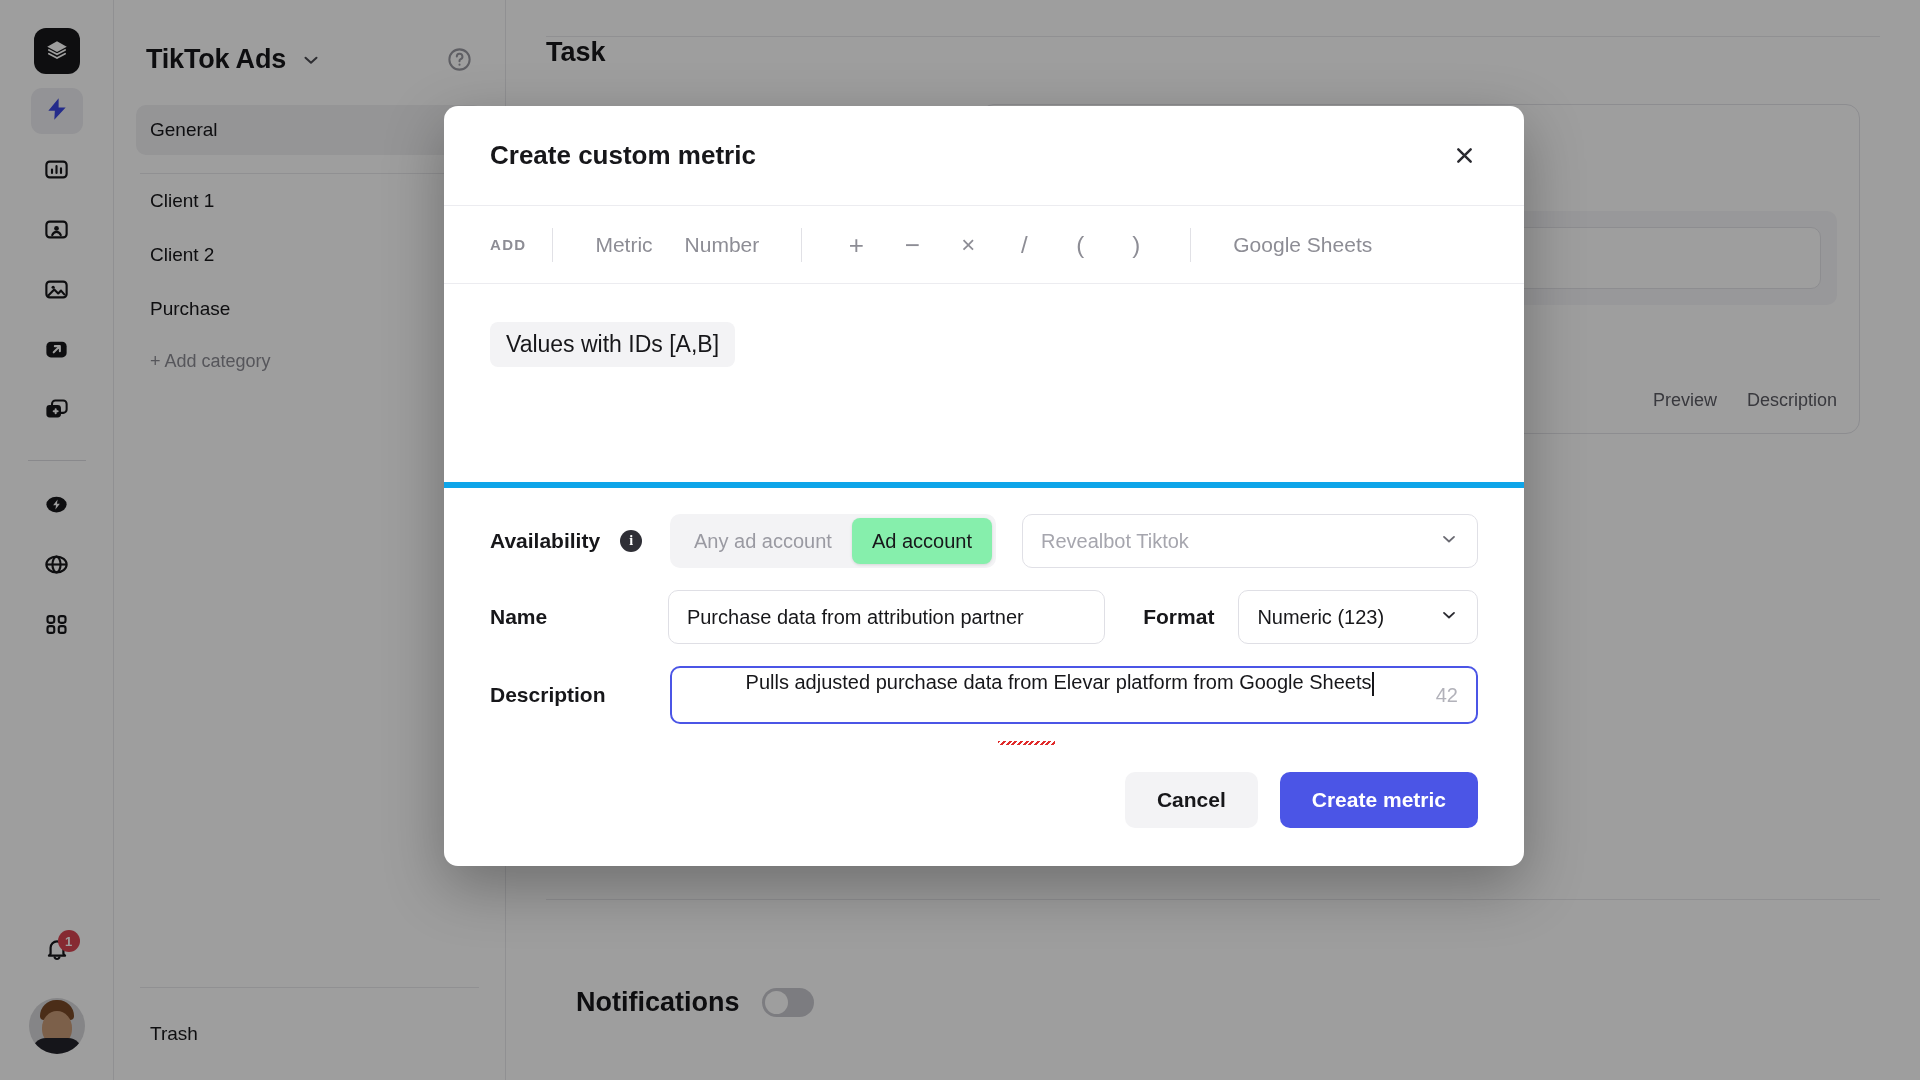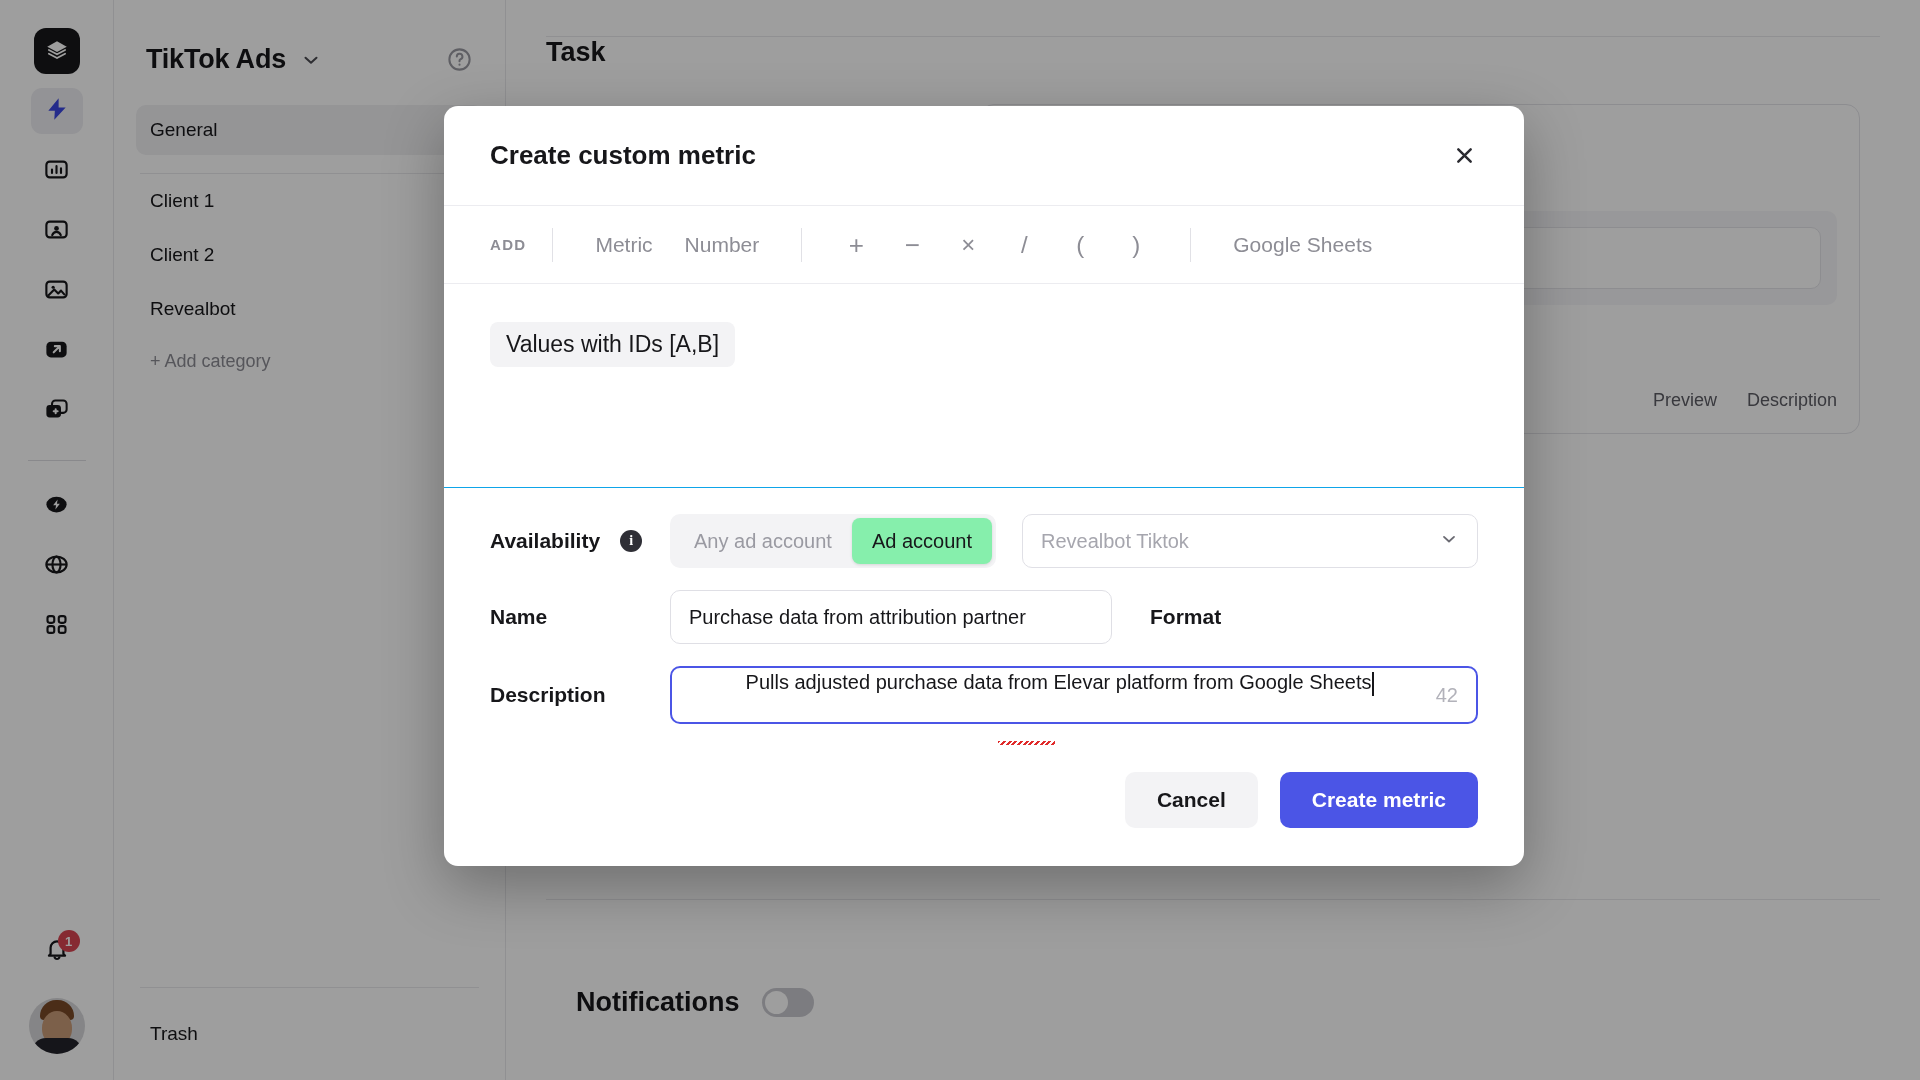--- a/index.html
+++ b/index.html
@@ -185,21 +185,21 @@
   .tb-add { font-size: 15px; letter-spacing: 1.3px; font-weight: 600; color: #8d8d95; }
   .tb-sep { width: 1px; height: 34px; background: #e1e1e6; margin: 0 26px; }
   .tb-item { font-size: 21px; color: #8d8d95; padding: 0 16px; cursor: pointer;}
   .tb-op {
     font-size: 26px; color: #8d8d95; width: 56px; text-align: center;
     cursor: pointer; line-height: 1;
   }
   .tb-op.small { font-size: 24px; }
 
   .modal-canvas {
-    flex: 1; padding: 38px 46px; border-bottom: 1px solid #0ea5e9;
+    flex: 1; padding: 38px 46px; border-bottom: 6px solid #0ea5e9;
   }
   .token {
     display: inline-block; background: #f3f3f5; border-radius: 8px;
     padding: 9px 16px; font-size: 23px; color: #17171a;
   }
 
   .modal-form { padding: 26px 46px 0 46px; }
   .form-row { display: flex; align-items: center; margin-bottom: 22px; }
   .form-label {
     width: 180px; font-size: 21px; font-weight: 600; color: #17171a;
@@ -423,21 +423,21 @@
     </div>
     <div class="cat-sep"></div>
 
     <div class="cat-item">
       <span>Client 1</span>
     </div>
     <div class="cat-item">
       <span>Client 2</span>
     </div>
     <div class="cat-item">
-      <span>Revealbot</span>
+      <span>Purchase</span>
     </div>
     <div class="cat-add">+ Add category</div>
 
     <div class="cat-trash-wrap">
       <div class="cat-trash-sep"></div>
       <div class="cat-trash">
         <span>Trash</span>
       </div>
     </div>
   </div>
@@ -520,20 +520,28 @@
         </span>
       </span>
     </div>
 
     <div class="form-row">
       <span class="form-label">Name</span>
       <span class="text-input">
         <span>Purchase data from attribution partner</span>
       </span>
       <span class="format-label">Format</span>
+      <span class="format-select">
+        <span>Numeric (123)</span>
+        <span class="chev">
+          <svg width="20" height="20" viewBox="0 0 24 24" fill="none" stroke="#2b2b31" stroke-width="2.2" stroke-linecap="round" stroke-linejoin="round">
+            <path d="M6 9.5 12 15l6-5.5"></path>
+          </svg>
+        </span>
+      </span>
     </div>
 
     <div class="form-row">
       <span class="form-label">Description</span>
       <span class="desc-input">
         <span class="desc-text">
           <span id="desc-value">Pulls adjusted purchase data from Elevar platform from Google Sheets</span><span class="caret"></span>
           <span class="squiggle" id="desc-squiggle" style="left: 308px; width: 57px;"></span>
         </span>
         <span class="char-count">42</span>

